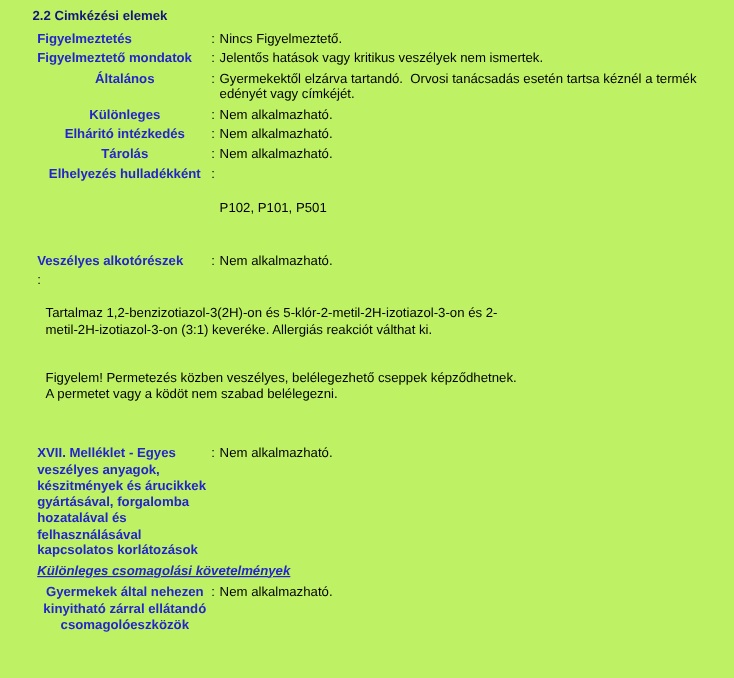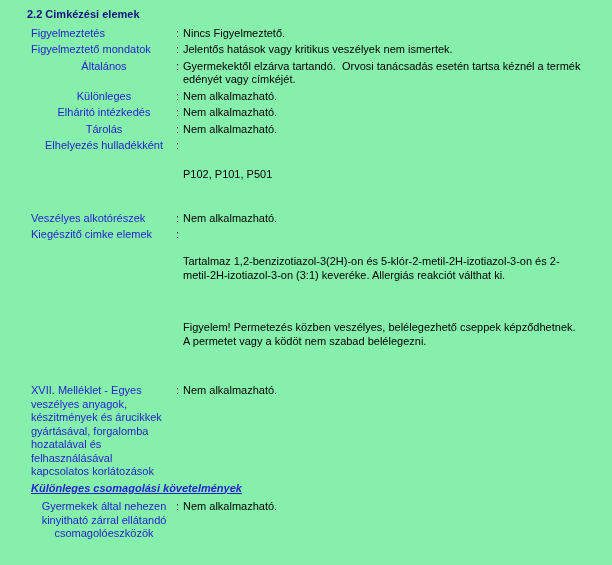--- a/index.html
+++ b/index.html
@@ -1,36 +1,36 @@
 <!DOCTYPE html>
 <html><head>
 <meta charset="utf-8">
 <style>
   html,body{margin:0;padding:0;background:#ffffff;}
   .page{
     width:612px;height:565px;box-sizing:border-box;
     padding:8px 16px 0 27px;
-    background:#86efac;
+    background:#bef264;
     font-family:"Liberation Sans",sans-serif;
     font-size:11px;line-height:13.5px;color:#000;
     overflow:hidden;
   }
   .sec-title{
     font-weight:bold;color:#14147d;margin:0 0 5px 0;
   }
   .row{display:flex;align-items:flex-start;margin-bottom:3px;}
   .row .label{
     width:145px;flex:0 0 145px;box-sizing:border-box;
-    font-weight:normal;color:#2424cc;
+    font-weight:bold;color:#2424cc;
   }
   .row.lvl1 .label{padding-left:4px;}
   .row.lvl2 .label{padding-left:9px;text-align:center;}
   .row .colon{flex:0 0 11px;width:11px;text-align:center;color:#000;}
   .row .value{flex:1;color:#000;white-space:pre-wrap;max-width:398px;}
-  .row .value .para2{margin-top:12px;}
+  .row .value .para2{margin-top:0;}
   .row .value .para2.gapped{margin-top:2px;}
   .gap-before{margin-top:9px;}
   .sub-heading{
     font-weight:bold;color:#2424cc;text-decoration:underline;
     margin:2px 0 5px 0;padding-left:4px;font-style:italic;
   }
 </style>
 </head>
 <body>
 
@@ -82,21 +82,20 @@
     </div>
   </div>
 
   <div class="row lvl1">
     <div class="label">Veszélyes alkotórészek</div>
     <div class="colon">:</div>
     <div class="value">Nem alkalmazható.</div>
   </div>
 
   <div class="row lvl1">
-    <div class="label">Kiegészitő cimke elemek</div>
     <div class="colon">:</div>
     <div class="value">
       <div>Tartalmaz 1,2-benzizotiazol-3(2H)-on és 5-klór-2-metil-2H-izotiazol-3-on és 2-metil-2H-izotiazol-3-on (3:1) keveréke. Allergiás reakciót válthat ki.</div>
       <div class="para2">Figyelem! Permetezés közben veszélyes, belélegezhető cseppek képződhetnek. A permetet vagy a ködöt nem szabad belélegezni.</div>
     </div>
   </div>
 
   <div class="row lvl1 gap-before">
     <div class="label">XVII. Melléklet - Egyes veszélyes anyagok, készitmények és árucikkek gyártásával, forgalomba hozatalával és felhasználásával kapcsolatos korlátozások</div>
     <div class="colon">:</div>

